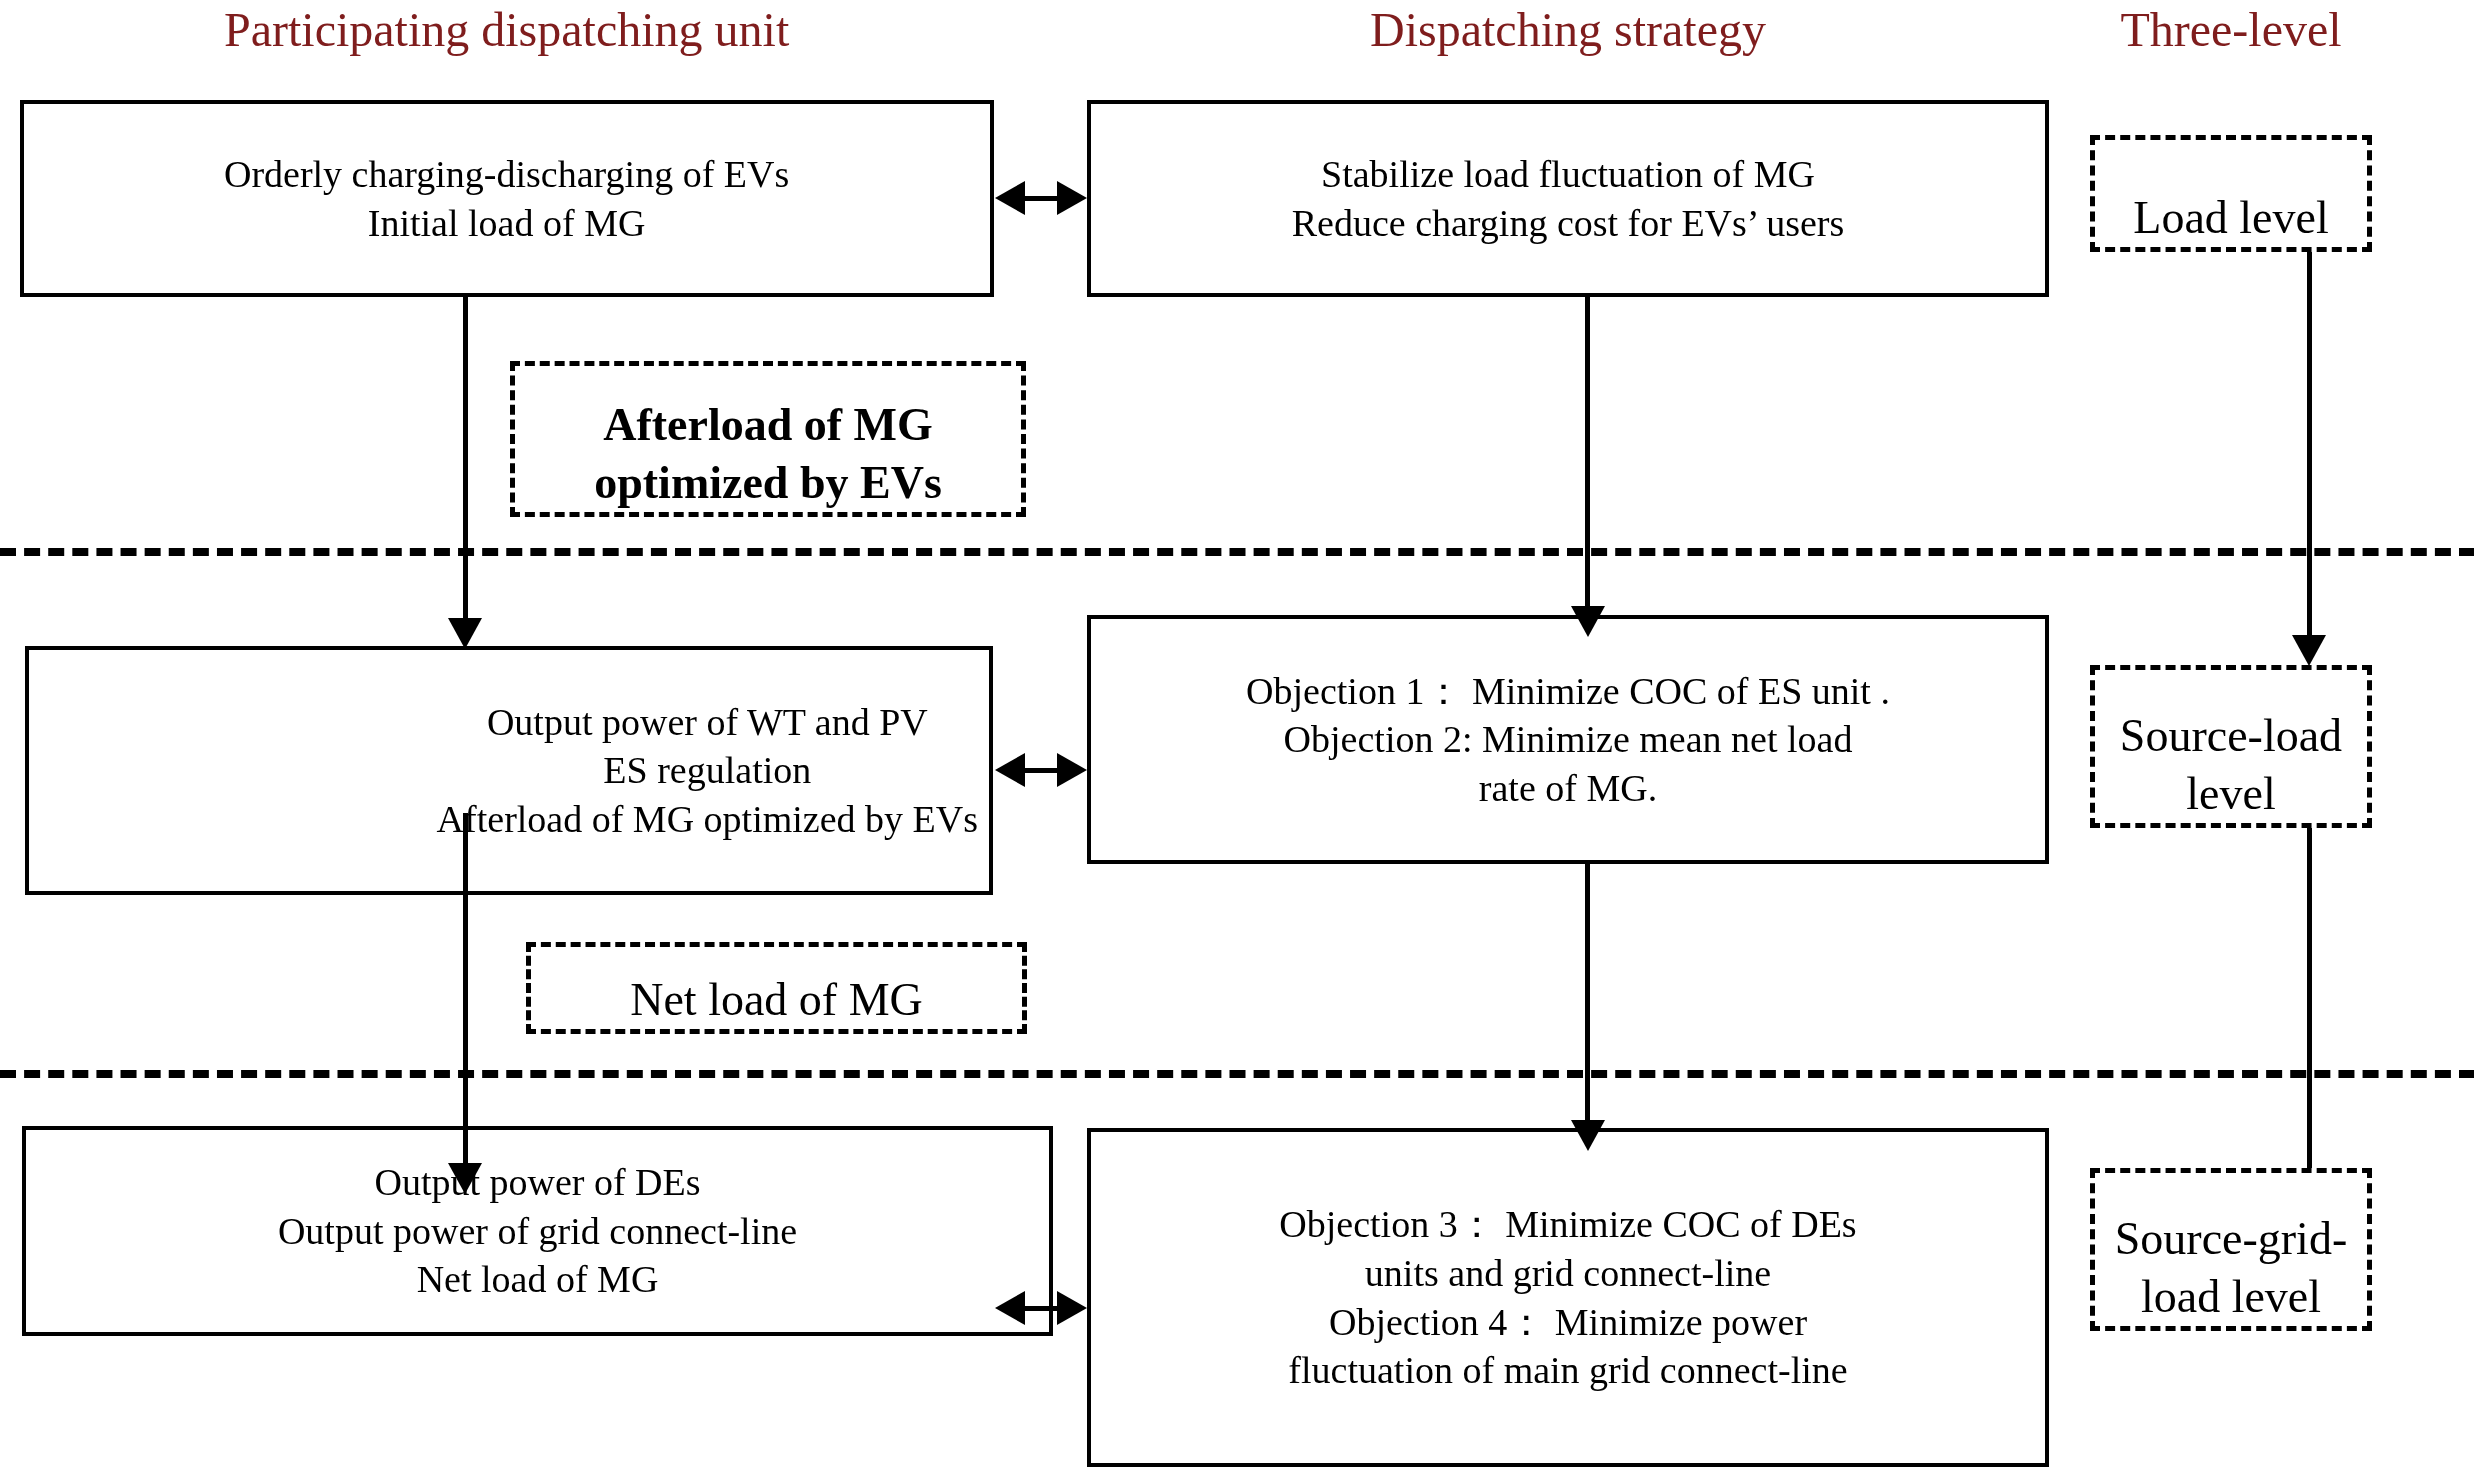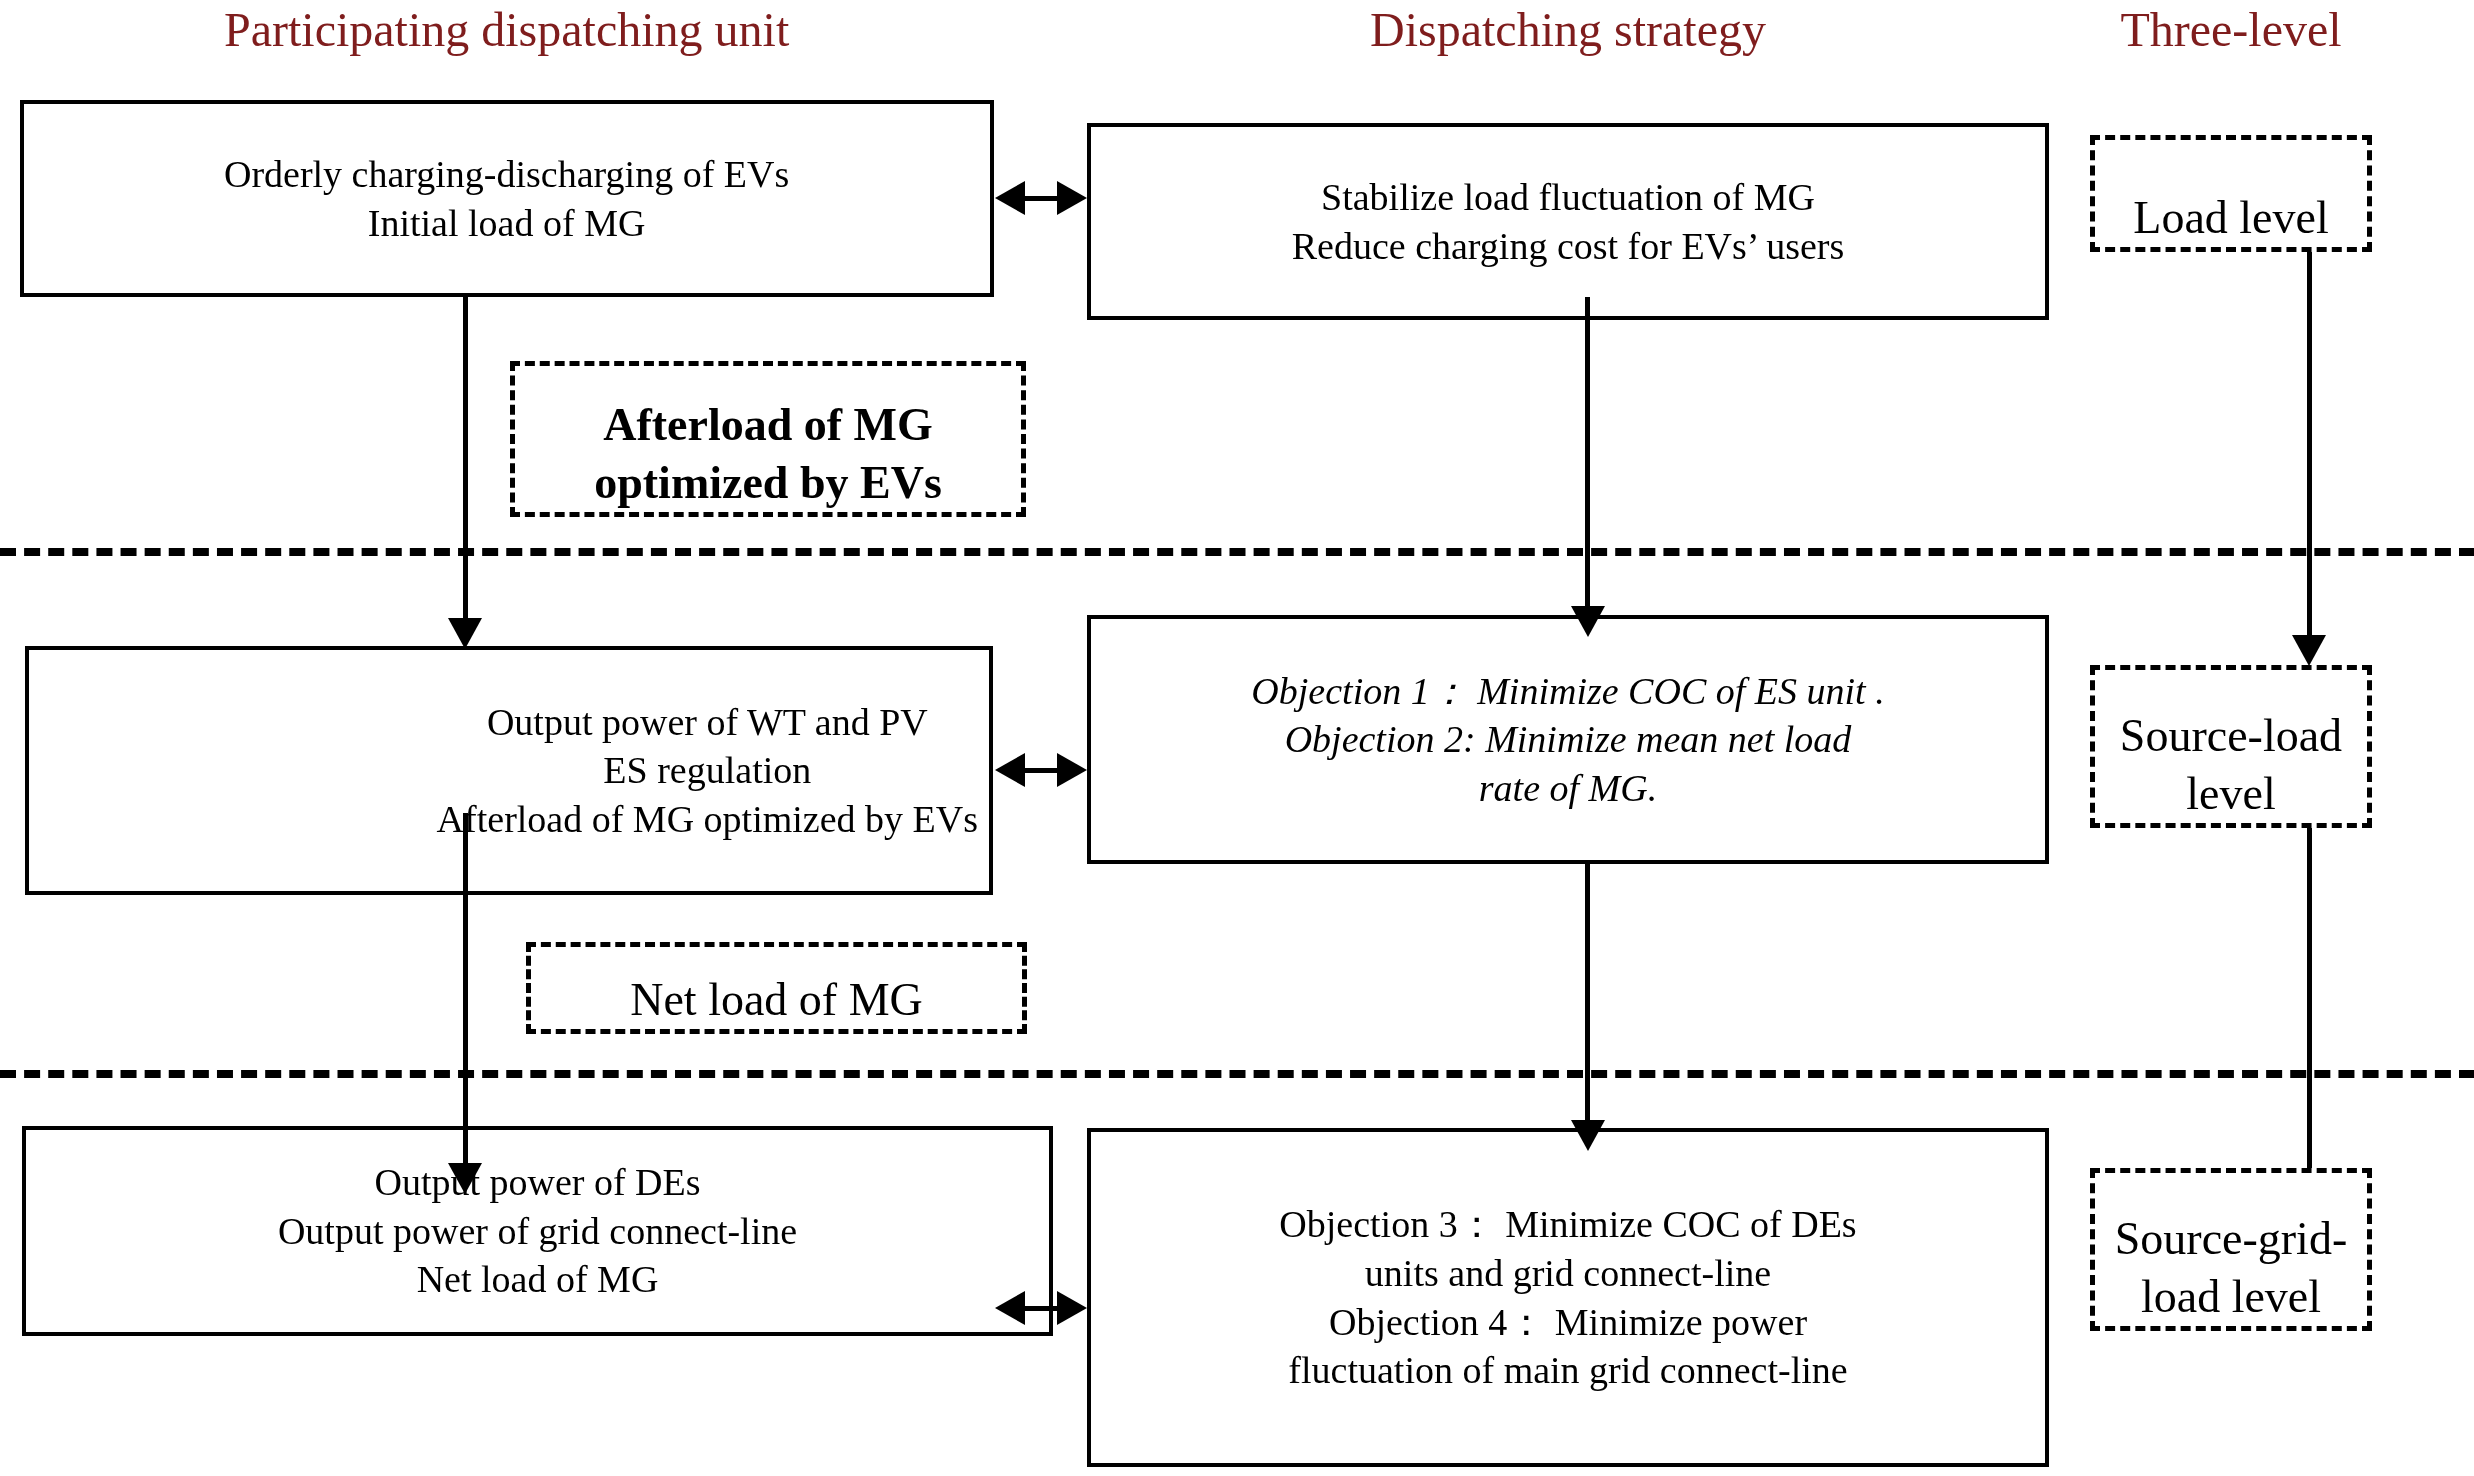--- a/index.html
+++ b/index.html
@@ -116,21 +116,21 @@
   <div class="col-header" style="left:2090px;top:4.7px;width:282px;">Three-level</div>
 
   <div class="divider" style="top:548px;"></div>
   <div class="divider" style="top:1070px;"></div>
 
   <div class="solid-box" style="left:19.6px;top:100px;width:974px;height:197px;">
     <span class="txt">Orderly charging-discharging of EVs
 Initial load of MG</span>
   </div>
 
-  <div class="solid-box" style="left:1087px;top:100px;width:962px;height:197px;margin-top:23px;">
+  <div class="solid-box" style="left:1087px;top:100px;width:962px;height:197px;">
     <span class="txt">Stabilize load fluctuation of MG
 Reduce charging cost for EVs’ users</span>
   </div>
 
   <div class="hline" style="left:1009px;top:196px;width:63px;"></div>
   <div class="arrow-left" style="left:995px;top:181px;"></div>
   <div class="arrow-right" style="left:1057px;top:181px;"></div>
 
   <div class="dashed-box" style="left:2090px;top:135px;width:282px;height:117px;">
     <span class="txt">Load level</span>
@@ -149,21 +149,21 @@
 
   <div class="vline" style="left:2307px;top:252px;width:4.7px;height:388px;"></div>
   <div class="arrow-down" style="left:2292px;top:635px;"></div>
 
   <div class="solid-box" style="left:25px;top:646px;width:968px;height:249px;justify-content:flex-end;">
     <span class="txt">Output power of WT and PV
 ES regulation
 Afterload of MG optimized by EVs</span>
   </div>
 
-  <div class="solid-box" style="left:1087px;top:615px;width:962px;height:249px;font-style:italic;">
+  <div class="solid-box" style="left:1087px;top:615px;width:962px;height:249px;">
     <span class="txt">Objection 1： Minimize COC of ES unit .
 Objection 2: Minimize mean net load
 rate of MG.</span>
   </div>
 
   <div class="hline" style="left:1009px;top:768px;width:63px;"></div>
   <div class="arrow-left" style="left:995px;top:753px;"></div>
   <div class="arrow-right" style="left:1057px;top:753px;"></div>
 
   <div class="dashed-box" style="left:2090px;top:665px;width:282px;height:163px;">

